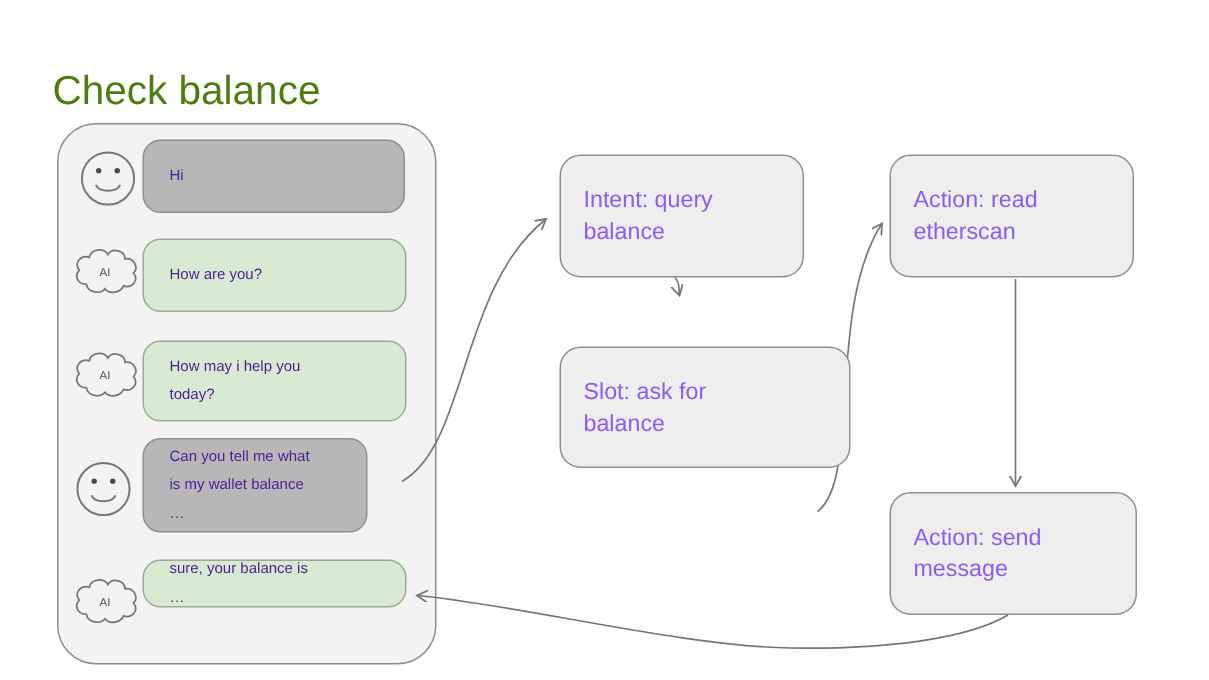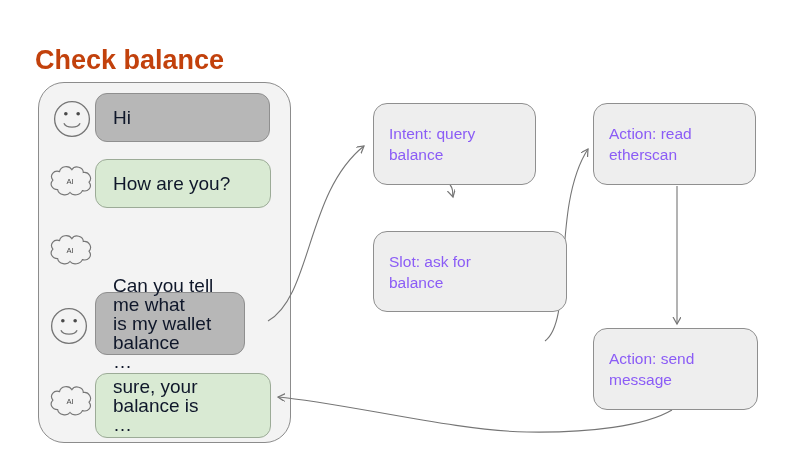--- a/index.html
+++ b/index.html
@@ -9,22 +9,22 @@
     height: 453px;
     overflow: hidden;
     background: #ffffff;
     font-family: "Liberation Sans", sans-serif;
     color: #111111;
   }
   .title {
     position: absolute;
     left: 35px; top: 45px;
     font-size: 27px;
-    font-weight: 700;
-    color: #c2410c;
+    font-weight: 400;
+    color: #4d7c0f;
     white-space: nowrap;
   }
   .chat-panel {
     position: absolute;
     left: 38px; top: 82px;
     width: 253px; height: 361px;
     background: var(--panel-bg, #f3f3f3);
     border: 1.5px solid #8c8c8c;
     border-radius: 26px;
     box-sizing: border-box;
@@ -40,24 +40,24 @@
   }
   .bubble.user {
     background: var(--user-bubble, #b7b7b7);
     border: 1px solid #8f8f8f;
   }
   .bubble.bot {
     background: var(--bot-bubble, #d9ead3);
     border: 1px solid #9cab97;
   }
   .bubble-text {
-    font-size: 19px;
+    font-size: 10px;
     line-height: 19px;
     white-space: pre-line;
-    color: #0f172a;
+    color: #4c1d95;
   }
   .flow-node {
     position: absolute;
     box-sizing: border-box;
     background: var(--node-bg, #eeeeee);
     border: 1px solid #8f8f8f;
     border-radius: 14px;
     display: flex;
     align-items: center;
     padding-left: 15px;
@@ -121,38 +121,42 @@
     <text class="ai-badge" x="23" y="21" text-anchor="middle">AI</text>
   </svg>
   <div class="bubble bot" style="left:95px; top:159px; width:176px; height:49px;border-radius:12px;">
     <span class="bubble-text">How are you?</span>
   </div>
 
   <svg class="chat-icon" style="left:48px; top:233px;" width="44" height="38" viewBox="0 0 46 40">
     <path class="icon-stroke" stroke-width="1.2" fill="#fcfcfc" d="M 10 27 C 4 27 1 21 5 17 C 1 12 6 6 12 8 C 13 2 22 1 25 6 C 28 1 37 3 37 9 C 43 8 47 15 43 19 C 47 24 42 30 36 28 C 34 33 26 34 23 30 C 20 34 11 33 10 27 Z"></path>
     <text class="ai-badge" x="23" y="21" text-anchor="middle">AI</text>
   </svg>
+  <div class="bubble bot" style="left:95px; top:227px; width:176px; height:54px;">
+    <span class="bubble-text">How may i help you
+today?</span>
+  </div>
 
   <svg class="chat-icon" style="left:50px; top:307px;" width="38" height="38" viewBox="0 0 40 40">
     <circle class="icon-stroke" cx="20" cy="20" r="18.3" stroke-width="1.4"></circle>
     <circle cx="13.5" cy="14.5" r="1.9" fill="#4a4a4a"></circle>
     <circle cx="26.5" cy="14.5" r="1.9" fill="#4a4a4a"></circle>
     <path class="icon-stroke" d="M 11.5 24.5 C 14 30 26 30 28.5 24.5" stroke-width="1.4"></path>
   </svg>
   <div class="bubble user" style="left:95px; top:292px; width:150px; height:63px;">
     <span class="bubble-text">Can you tell me what
 is my wallet balance
 …</span>
   </div>
 
   <svg class="chat-icon" style="left:48px; top:384px;" width="44" height="38" viewBox="0 0 46 40">
     <path class="icon-stroke" stroke-width="1.2" fill="#fcfcfc" d="M 10 27 C 4 27 1 21 5 17 C 1 12 6 6 12 8 C 13 2 22 1 25 6 C 28 1 37 3 37 9 C 43 8 47 15 43 19 C 47 24 42 30 36 28 C 34 33 26 34 23 30 C 20 34 11 33 10 27 Z"></path>
     <text class="ai-badge" x="23" y="21" text-anchor="middle">AI</text>
   </svg>
-  <div class="bubble bot" style="left:95px; top:373px; width:176px; height:65px;">
+  <div class="bubble bot" style="left:95px; top:373px; width:176px; height:32px;">
     <span class="bubble-text">sure, your balance is
 …</span>
   </div>
 
   <svg class="edges-overlay" viewBox="0 0 806 453">
     <defs>
       <marker id="arrow" markerWidth="12" markerHeight="12" refX="7" refY="4" orient="auto" markerUnits="userSpaceOnUse">
         <path class="arrow-head" d="M 0 0 L 7 4 L 0 8"></path>
       </marker>
     </defs>

